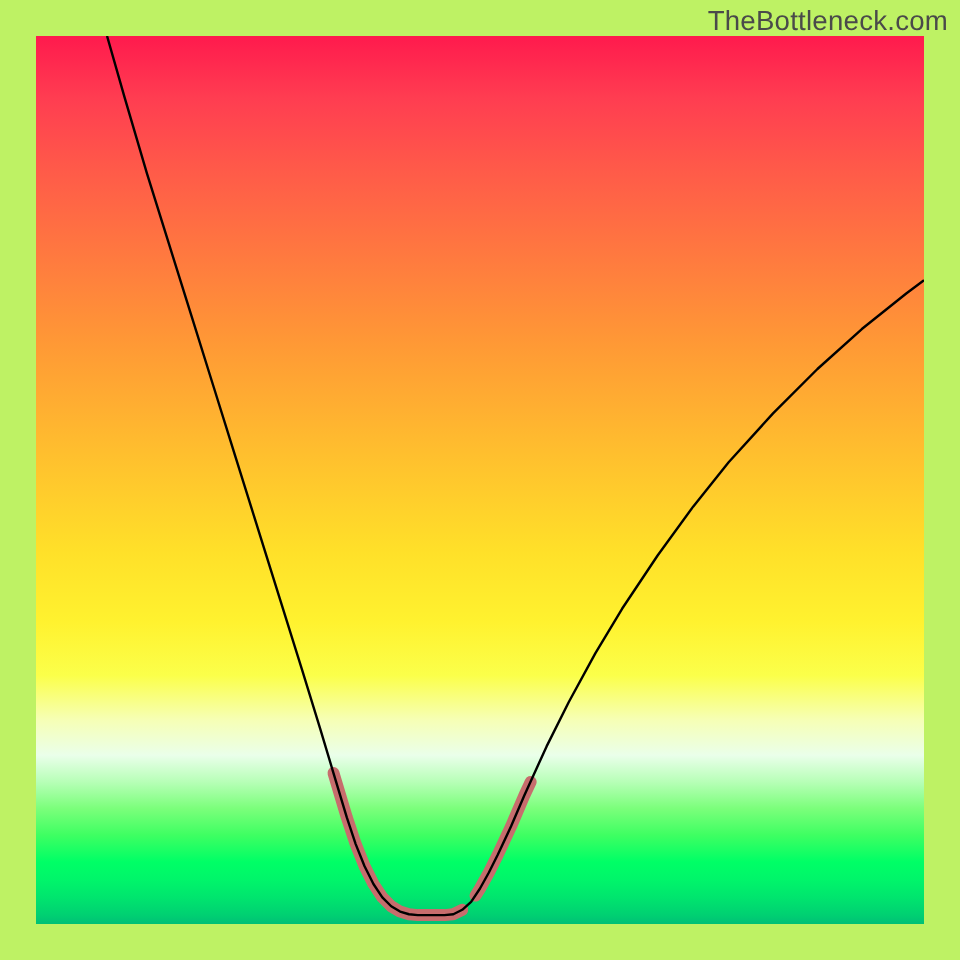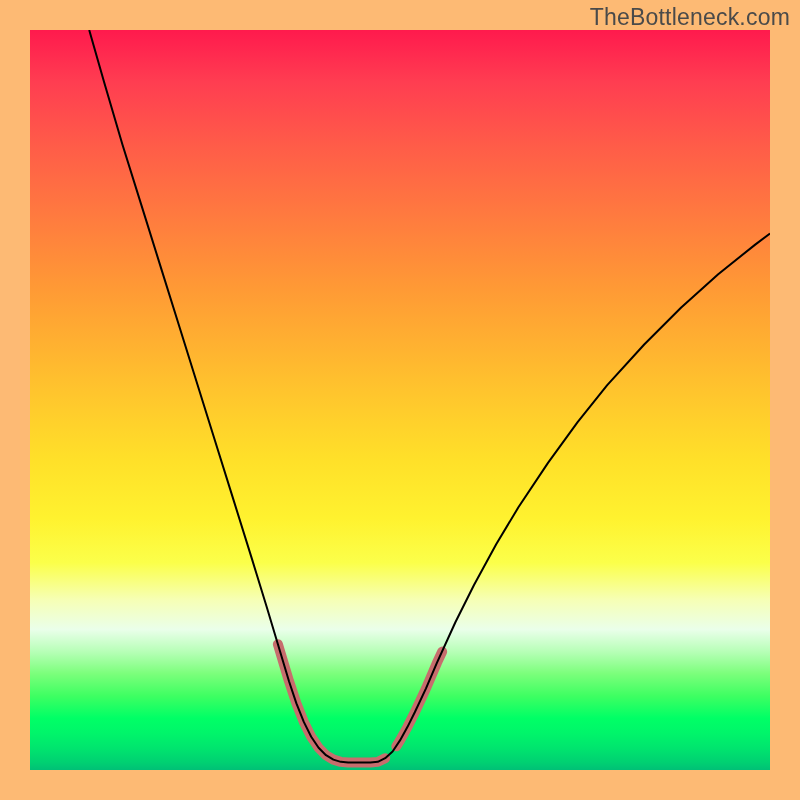--- a/index.html
+++ b/index.html
@@ -8,21 +8,21 @@
     width: 800px;
     height: 800px;
     overflow: hidden;
     background: #000;
     font-family: Arial, Helvetica, sans-serif;
   }
   .frame {
     position: relative;
     width: 800px;
     height: 800px;
-    background: #fdba74;
+    background: #bef264;
   }
   .plot-area {
     position: absolute;
     left: 30px;
     top: 30px;
     width: 740px;
     height: 740px;
     background: linear-gradient(to bottom,
       #ff1a4d 0%,
       #ff3d51 7%,

